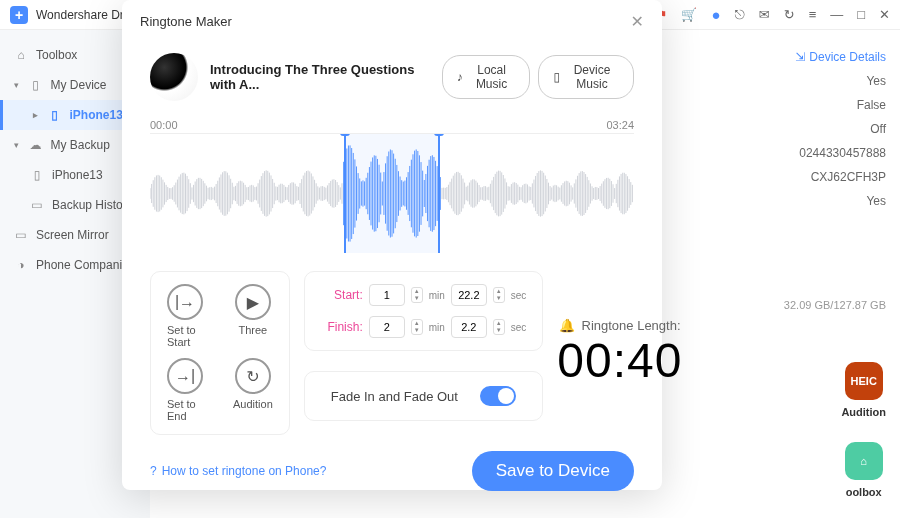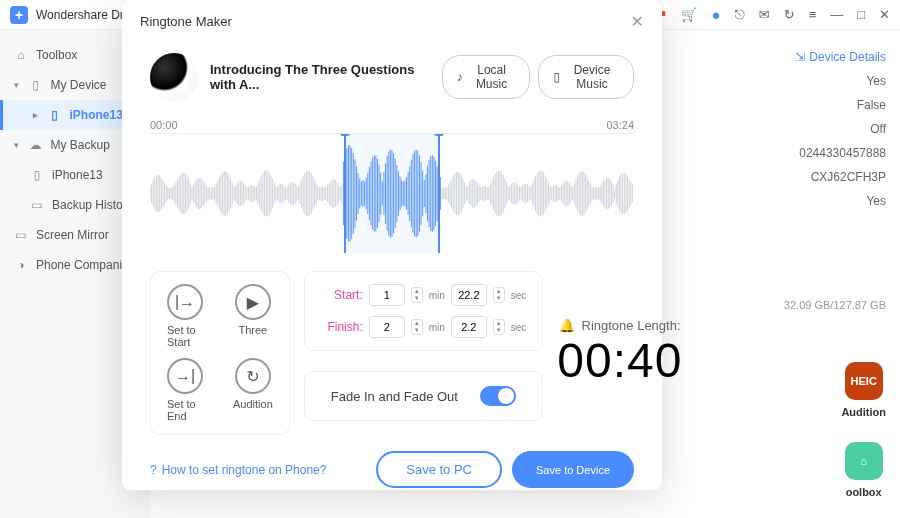--- a/index.html
+++ b/index.html
@@ -76,21 +76,21 @@
 
 .fade-box { border: 1px solid #eee; border-radius: 10px; padding: 14px 26px; margin-top: 10px; display: flex; align-items: center; }
 .fade-label { font-size: 13px; color: #444; }
 .toggle { margin-left: auto; width: 36px; height: 20px; background: #4a8cff; border-radius: 10px; position: relative; cursor: pointer; }
 .toggle::after { content: ""; position: absolute; right: 2px; top: 2px; width: 16px; height: 16px; background: #fff; border-radius: 50%; }
 
 .modal-foot { display: flex; align-items: center; padding: 0 28px 18px; }
 .help-link { color: #4a8cff; font-size: 12px; display: flex; align-items: center; gap: 5px; cursor: pointer; }
 .foot-btns { margin-left: auto; display: flex; gap: 10px; }
 .btn-outline { border: 2px solid #4a8cff; background: #fff; color: #4a8cff; border-radius: 20px; padding: 9px 28px; font-size: 13px; cursor: pointer; font-weight: 500; }
-.btn-primary { background: #4a8cff; color: #fff; border: none; border-radius: 20px; padding: 10px 24px; font-size: 11px; cursor: pointer; font-weight: 500; }
+.btn-primary { background: #4a8cff; color: #fff; border: none; border-radius: 20px; padding: 10px 24px; font-size: 17px; cursor: pointer; font-weight: 500; }
 </style>
 </head>
 <body>
 
 <div class="titlebar">
   <div class="logo">+</div>
   <div class="app-title">Wondershare Dr.Fone</div>
   <div class="titlebar-right">
     <span class="ti-gift">⚑</span>
     <span class="ti-cart">🛒</span>
@@ -577,17 +577,16 @@
       </div>
     </div>
   </div>
 
   <div class="modal-foot">
     <div class="help-link">
         <span>?</span>
         <span>How to set ringtone on Phone?</span>
       </div>
     <div class="foot-btns">
-      <button class="btn-outline">Save to PC</button>
       <button class="btn-primary">Save to Device</button>
     </div>
   </div>
 </div>
 
 </body></html>

